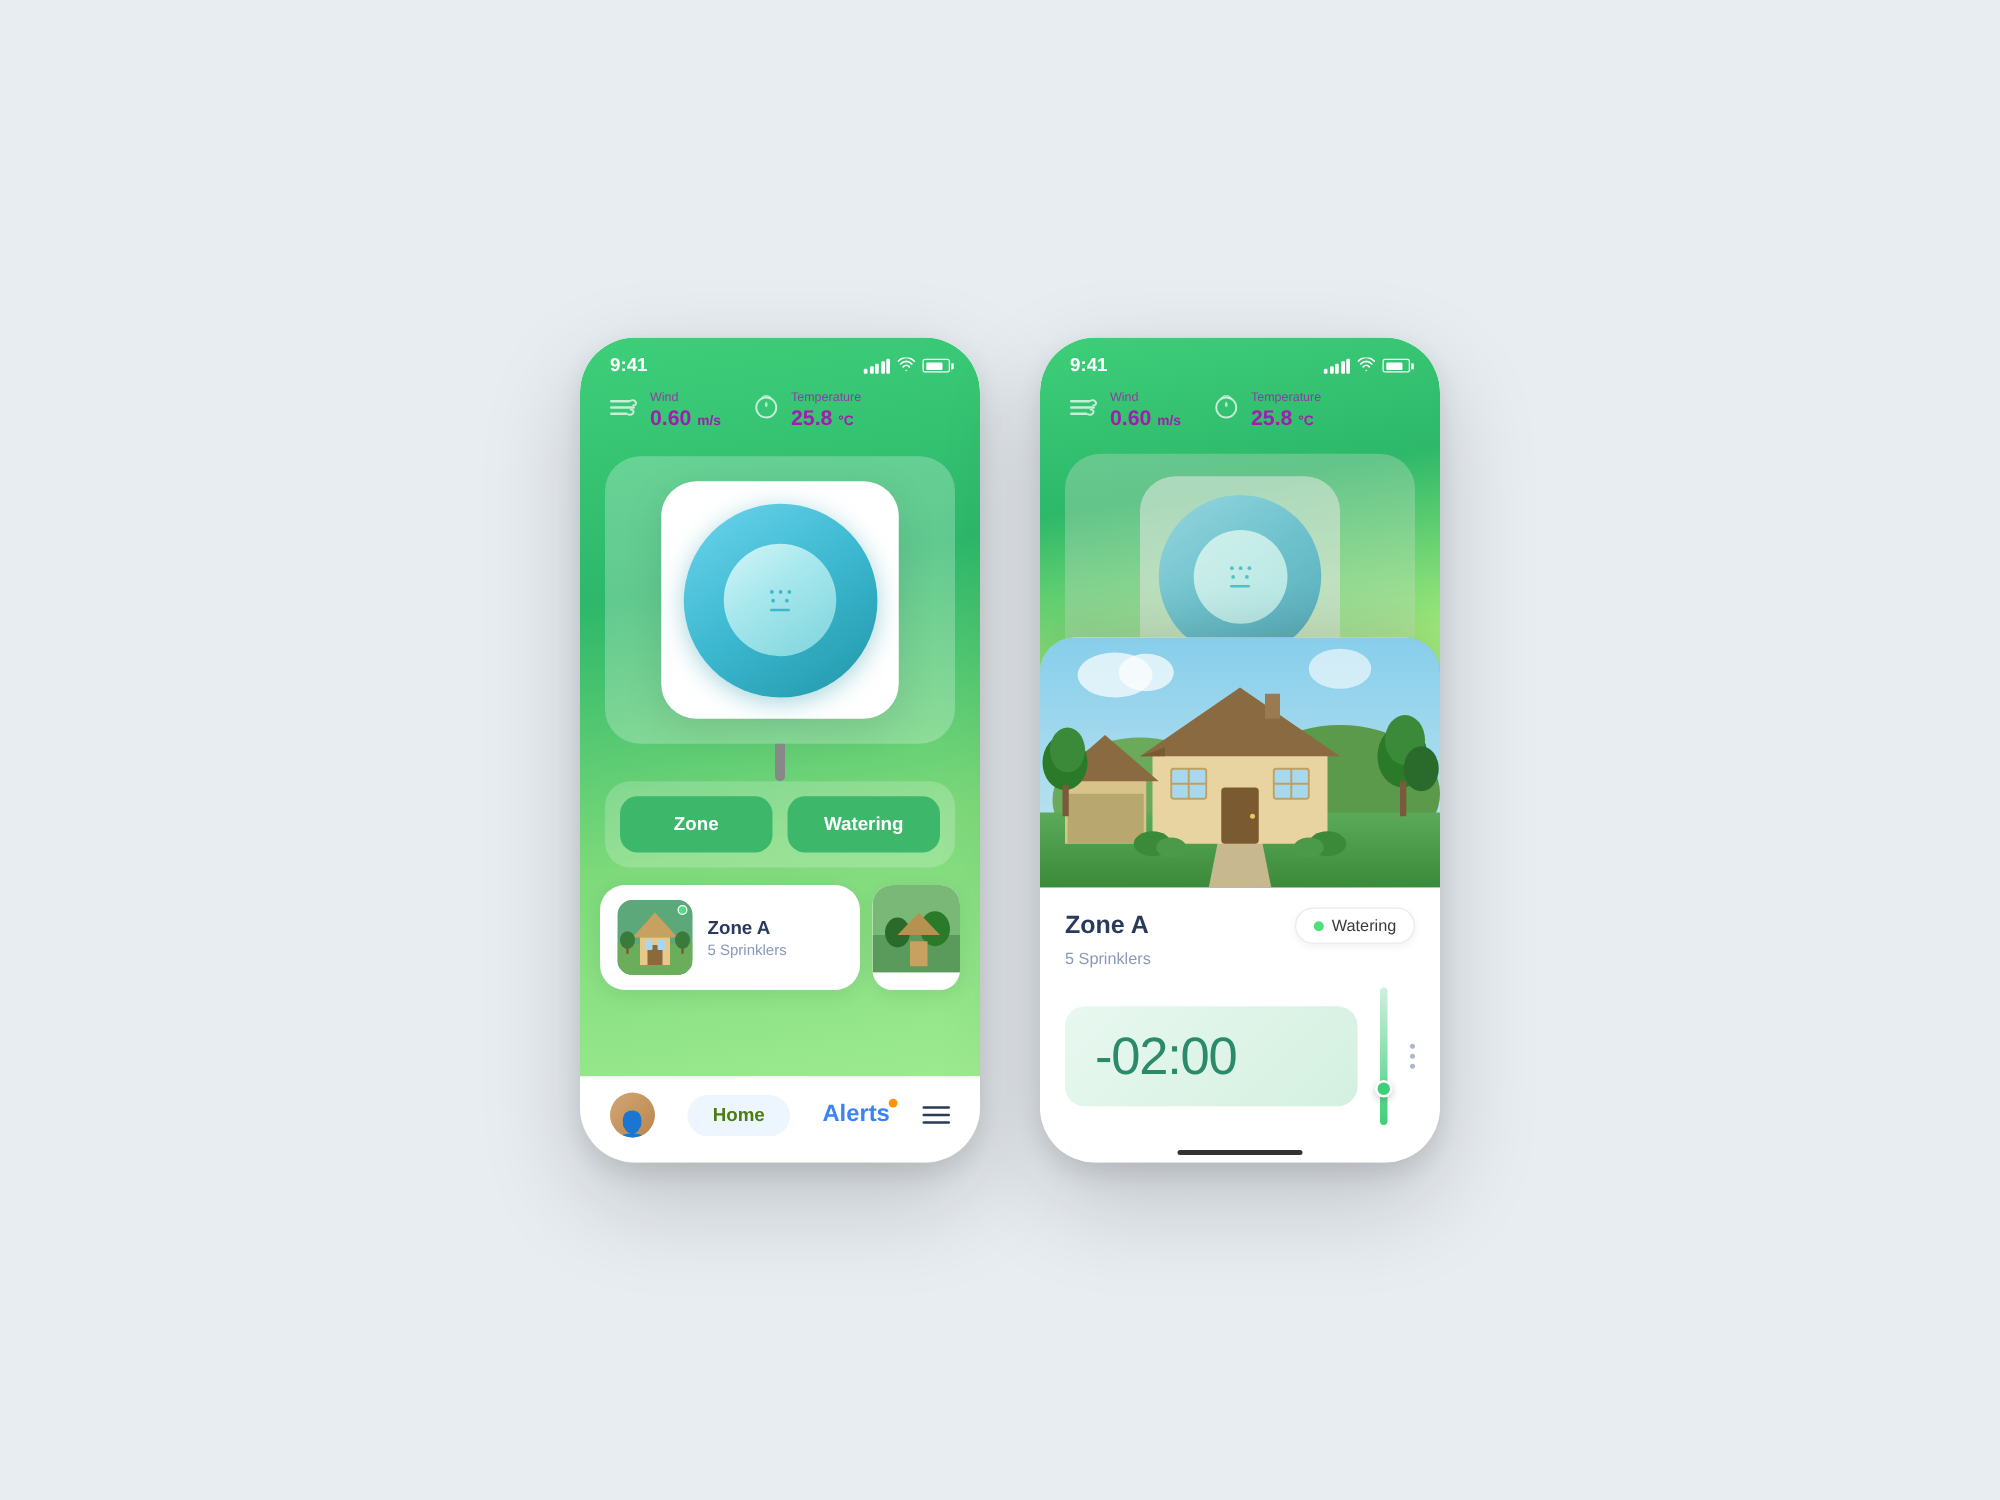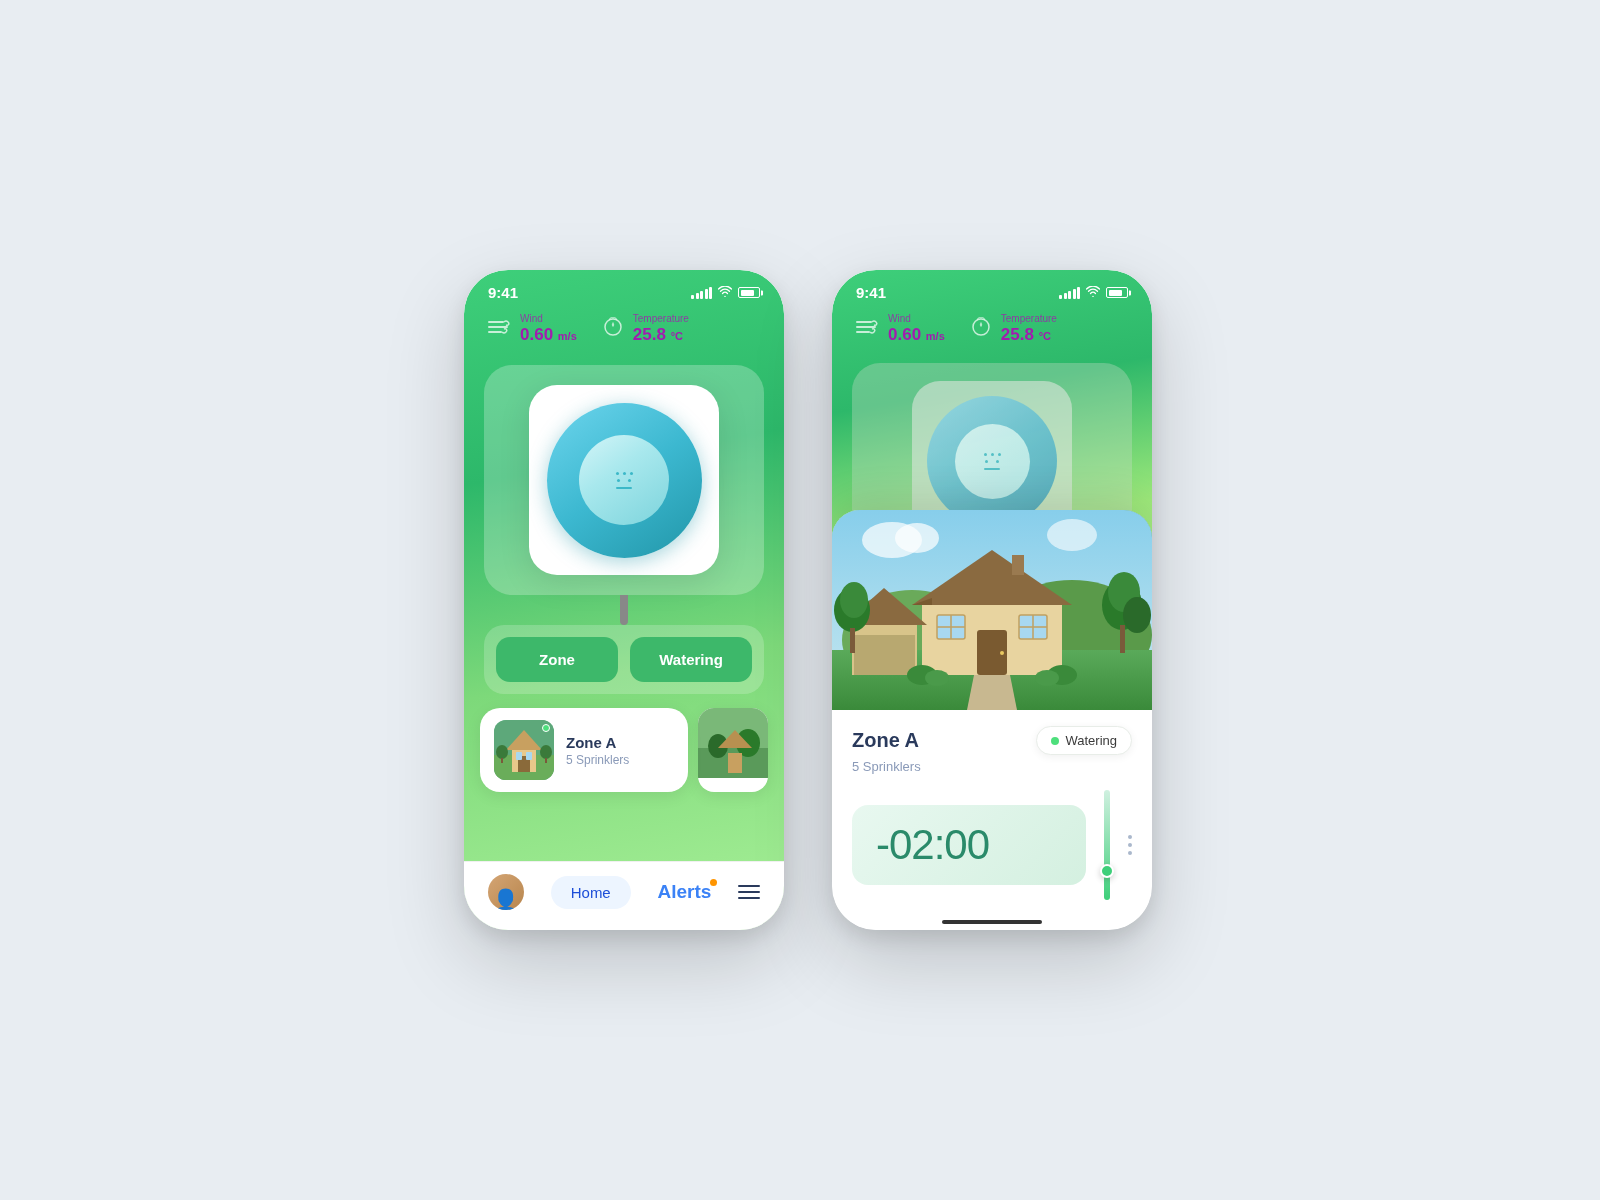--- a/index.html
+++ b/index.html
@@ -308,22 +308,22 @@
       font-size: 22px;
       line-height: 1;
       margin-bottom: -2px;
     }
     .nav-home-btn {
       background: #edf5ff;
       border: none;
       border-radius: 20px;
       padding: 8px 20px;
       font-size: 15px;
-      font-weight: 400;
-      color: #1d4ed8;
+      font-weight: 700;
+      color: #4d7c0f;
       cursor: pointer;
     }
     .nav-alerts {
       display: flex;
       align-items: center;
       gap: 4px;
       font-size: 19px;
       font-weight: 700;
       color: #3b82f6;
       position: relative;

